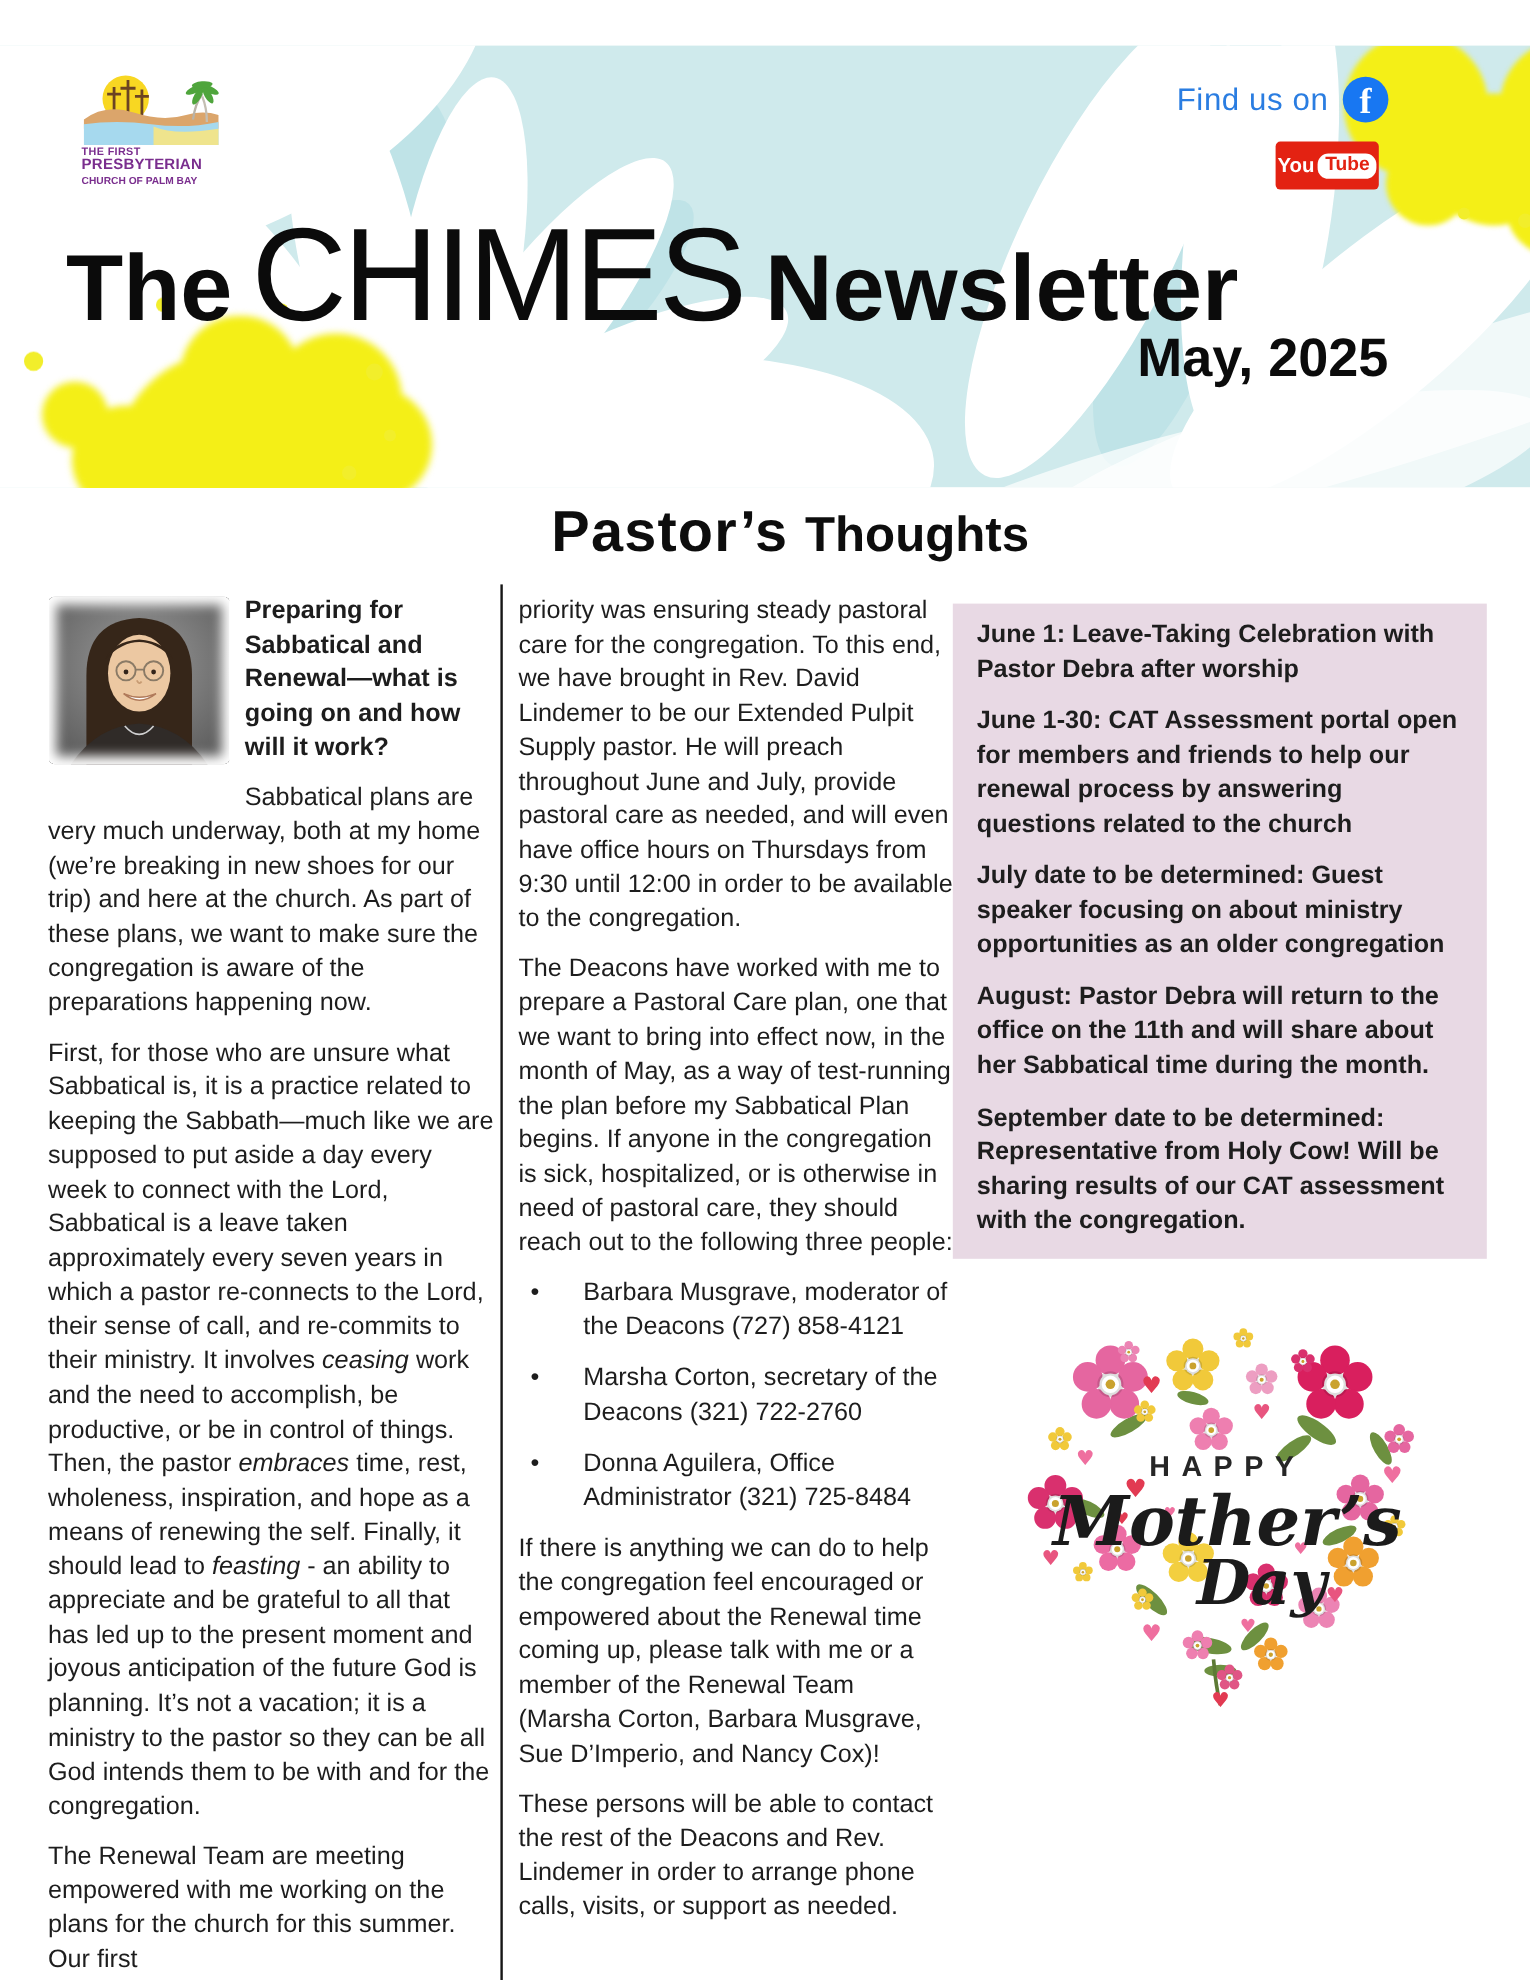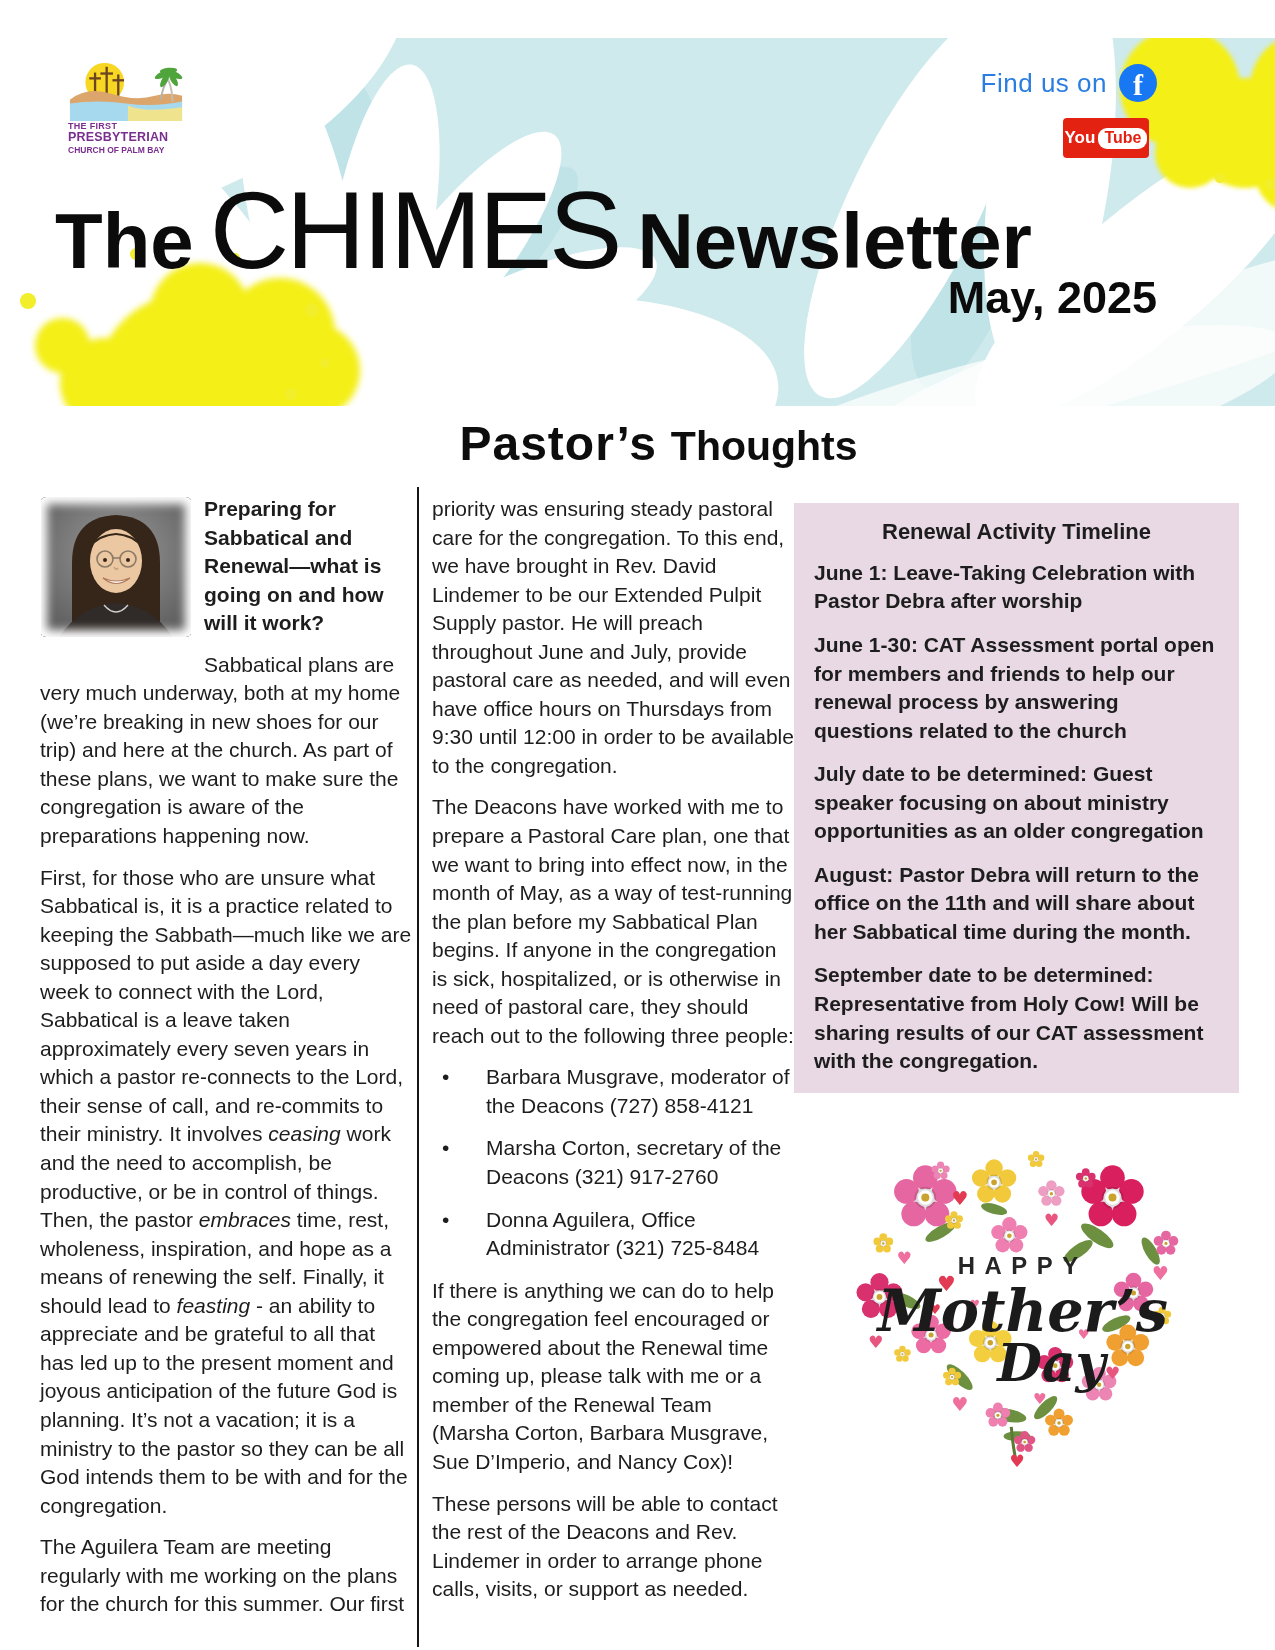--- a/index.html
+++ b/index.html
@@ -209,47 +209,46 @@
             <circle cx="87" cy="63" r="2" fill="#33241a"></circle>
           <path d="M73,70 Q75,74 77,71" stroke="#c79b73" stroke-width="1.5" fill="none"></path>
           <path d="M62,81 Q75,92 89,81 Q75,87 62,81 Z" fill="#fff" stroke="#b07a5a" stroke-width="1.2"></path>
           <path d="M18,140 Q40,108 75,106 Q110,108 132,140 Z" fill="#302b28"></path>
           <path d="M63,108 Q75,122 87,108" stroke="#cfcfcf" stroke-width="1.4" fill="none"></path>
         </svg>
       </div>
       <h3>Preparing for Sabbatical and Renewal—what is going on and how will it work?</h3>
       <p>Sabbatical plans are very much underway, both at my home (we’re breaking in new shoes for our trip) and here at the church. As part of these plans, we want to make sure the congregation is aware of the preparations happening now.</p>
       <p><span>First, for those who are unsure what Sabbatical is, it is a practice related to keeping the Sabbath—much like we are supposed to put aside a day every week to connect with the Lord, Sabbatical is a leave taken approximately every seven years in which a pastor re-connects to the Lord, their sense of call, and re-commits to their ministry. It involves </span><em>ceasing</em><span> work and the need to accomplish, be productive, or be in control of things. Then, the pastor </span><em>embraces</em><span> time, rest, wholeness, inspiration, and hope as a means of renewing the self. Finally, it should lead to </span><em>feasting</em><span> - an ability to appreciate and be grateful to all that has led up to the present moment and joyous anticipation of the future God is planning. It’s not a vacation; it is a ministry to the pastor so they can be all God intends them to be with and for the congregation.</span></p>
-      <p>The Aguilera Team are meeting regularly with me working on the plans for the church for this summer. Our first</p>
+      <p>The Renewal Team are meeting empowered with me working on the plans for the church for this summer. Our first</p>
     </div>
 
     <div class="vr"></div>
 
     <div class="c2">
       <p>priority was ensuring steady pastoral care for the congregation. To this end, we have brought in Rev. David Lindemer to be our Extended Pulpit Supply pastor. He will preach throughout June and July, provide pastoral care as needed, and will even have office hours on Thursdays from 9:30 until 12:00 in order to be available to the congregation.</p>
       <p>The Deacons have worked with me to prepare a Pastoral Care plan, one that we want to bring into effect now, in the month of May, as a way of test-running the plan before my Sabbatical Plan begins. If anyone in the congregation is sick, hospitalized, or is otherwise in need of pastoral care, they should reach out to the following three people:</p>
       <div class="bl">
         <span class="d">•</span>
         <span class="t">Barbara Musgrave, moderator of the Deacons (727) 858-4121</span>
       </div>
       <div class="bl">
         <span class="d">•</span>
-        <span class="t">Marsha Corton, secretary of the Deacons (321) 917-2760</span>
+        <span class="t">Marsha Corton, secretary of the Deacons (321) 722-2760</span>
       </div>
       <div class="bl">
         <span class="d">•</span>
         <span class="t">Donna Aguilera, Office Administrator (321) 725-8484</span>
       </div>
       <p>If there is anything we can do to help the congregation feel encouraged or empowered about the Renewal time coming up, please talk with me or a member of the Renewal Team (Marsha Corton, Barbara Musgrave, Sue D’Imperio, and Nancy Cox)!</p>
       <p>These persons will be able to contact the rest of the Deacons and Rev. Lindemer in order to arrange phone calls, visits, or support as needed.</p>
     </div>
 
     <div class="c3">
       <aside class="tl-box">
-        <h4>Renewal Activity Timeline</h4>
         <p>June 1: Leave-Taking Celebration with Pastor Debra after worship</p>
         <p>June 1-30: CAT Assessment portal open for members and friends to help our renewal process by answering questions related to the church</p>
         <p>July date to be determined: Guest speaker focusing on about ministry opportunities as an older congregation</p>
         <p>August: Pastor Debra will return to the office on the 11th and will share about her Sabbatical time during the month.</p>
         <p>September date to be determined: Representative from Holy Cow! Will be sharing results of our CAT assessment with the congregation.</p>
       </aside>
 
       <figure class="mday" style="margin-left:auto;margin-right:auto;">
         <svg viewBox="0 0 200 188" aria-hidden="true">
           <defs>

